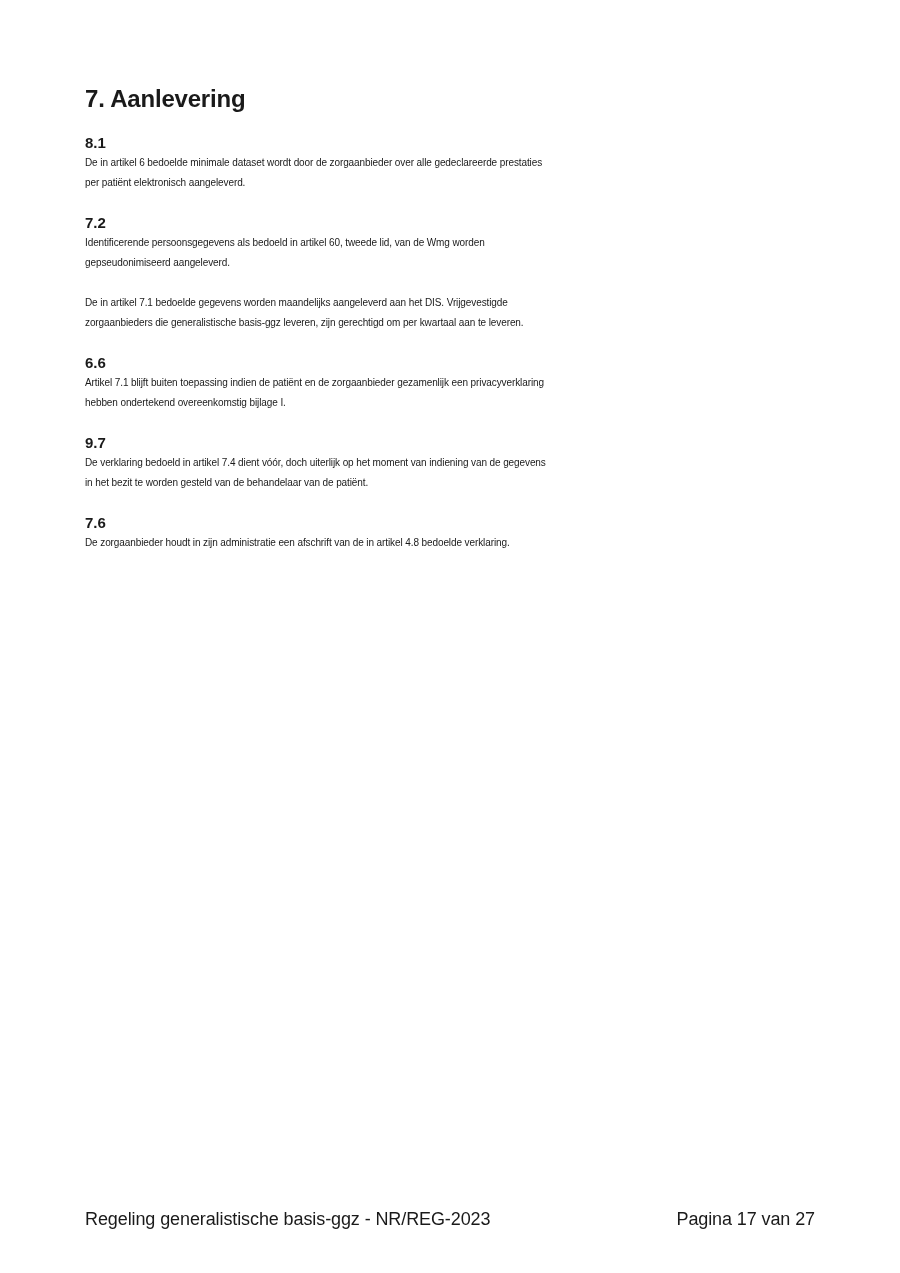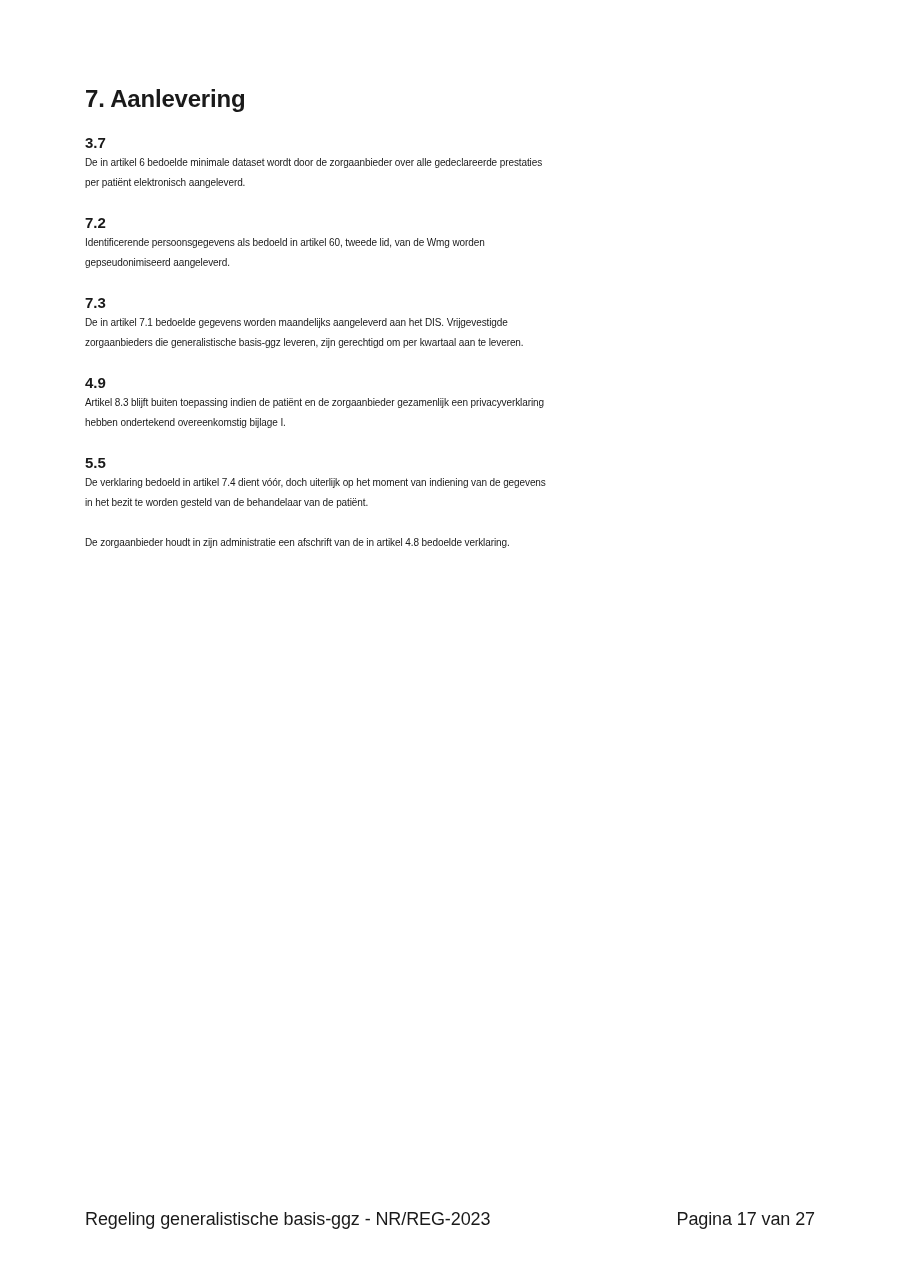--- a/index.html
+++ b/index.html
@@ -55,50 +55,50 @@
 </style>
 </head>
 <body>
 
 <div class="page">
   <div class="content">
 
     <h1 class="doc-title">7. Aanlevering</h1>
 
     <div class="section">
-      <div class="section-number">3.7</div>
+      <div class="section-number">8.1</div>
       <div class="section-body">De in artikel 6 bedoelde minimale dataset wordt door de zorgaanbieder over alle gedeclareerde prestaties
 per patiënt elektronisch aangeleverd.</div>
     </div>
 
     <div class="section">
       <div class="section-number">7.2</div>
       <div class="section-body">Identificerende persoonsgegevens als bedoeld in artikel 60, tweede lid, van de Wmg worden
 gepseudonimiseerd aangeleverd.</div>
     </div>
 
     <div class="section">
-      <div class="section-number">7.3</div>
       <div class="section-body">De in artikel 7.1 bedoelde gegevens worden maandelijks aangeleverd aan het DIS. Vrijgevestigde
 zorgaanbieders die generalistische basis-ggz leveren, zijn gerechtigd om per kwartaal aan te leveren.</div>
     </div>
 
     <div class="section">
-      <div class="section-number">4.9</div>
-      <div class="section-body">Artikel 8.3 blijft buiten toepassing indien de patiënt en de zorgaanbieder gezamenlijk een privacyverklaring
+      <div class="section-number">6.6</div>
+      <div class="section-body">Artikel 7.1 blijft buiten toepassing indien de patiënt en de zorgaanbieder gezamenlijk een privacyverklaring
 hebben ondertekend overeenkomstig bijlage I.</div>
     </div>
 
     <div class="section">
-      <div class="section-number">5.5</div>
+      <div class="section-number">9.7</div>
       <div class="section-body">De verklaring bedoeld in artikel 7.4 dient vóór, doch uiterlijk op het moment van indiening van de gegevens
 in het bezit te worden gesteld van de behandelaar van de patiënt.</div>
     </div>
 
     <div class="section">
+      <div class="section-number">7.6</div>
       <div class="section-body">De zorgaanbieder houdt in zijn administratie een afschrift van de in artikel 4.8 bedoelde verklaring.</div>
     </div>
 
   </div>
 
   <div class="footer">
     <span>Regeling generalistische basis-ggz - NR/REG-2023</span>
     <span>Pagina 17 van 27</span>
   </div>
 </div>

